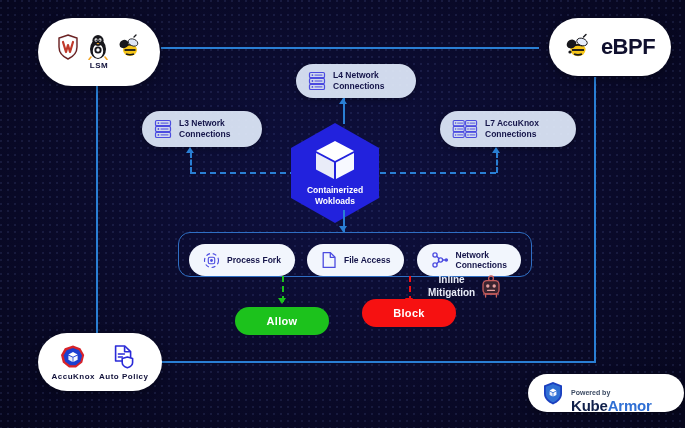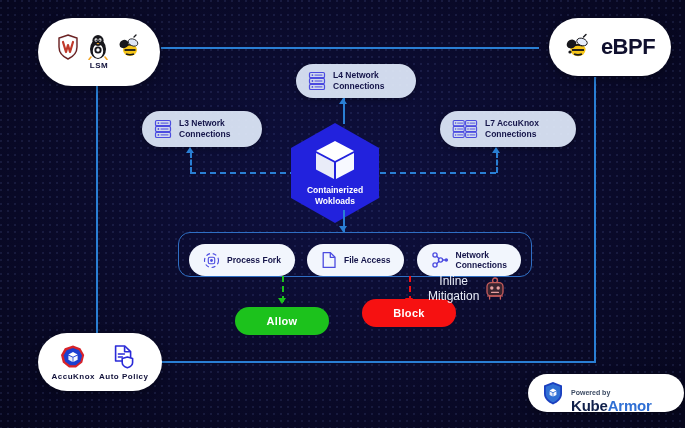--- a/index.html
+++ b/index.html
@@ -79,21 +79,21 @@
   .arrowup,.arrowdown{position:absolute;width:0;height:0;}
   .arrowup{border-left:4px solid transparent;border-right:4px solid transparent;border-bottom:6px solid #2a7fd4;}
   .arrowdown{border-left:4px solid transparent;border-right:4px solid transparent;border-top:6px solid #2a7fd4;}
   .arrowdown.green{border-top-color:#1cc21c;}
   .arrowdown.red{border-top-color:#f61111;}
 
   .inline-mit{
     position:absolute;display:flex;align-items:center;gap:5px;
   }
   .inline-mit .t{
-    color:#e9edf8;font-size:12px;font-weight:normal;text-align:center;line-height:1.25;
+    color:#e9edf8;font-size:10px;font-weight:bold;text-align:center;line-height:1.25;
   }
 
   .kubearmor{
     position:absolute;background:#fff;border-radius:22px;
     display:flex;align-items:center;gap:7px;padding:0 14px;
     box-shadow:0 2px 10px rgba(0,0,0,.35);
   }
   .kubearmor .stack{display:flex;flex-direction:column;line-height:1;margin-top:16px;}
   .kubearmor .pb{font-size:7px;color:#3b4a63;font-weight:bold;margin-bottom:2px;}
   .kubearmor .nm{font-size:15px;font-weight:bold;letter-spacing:-.2px;}

